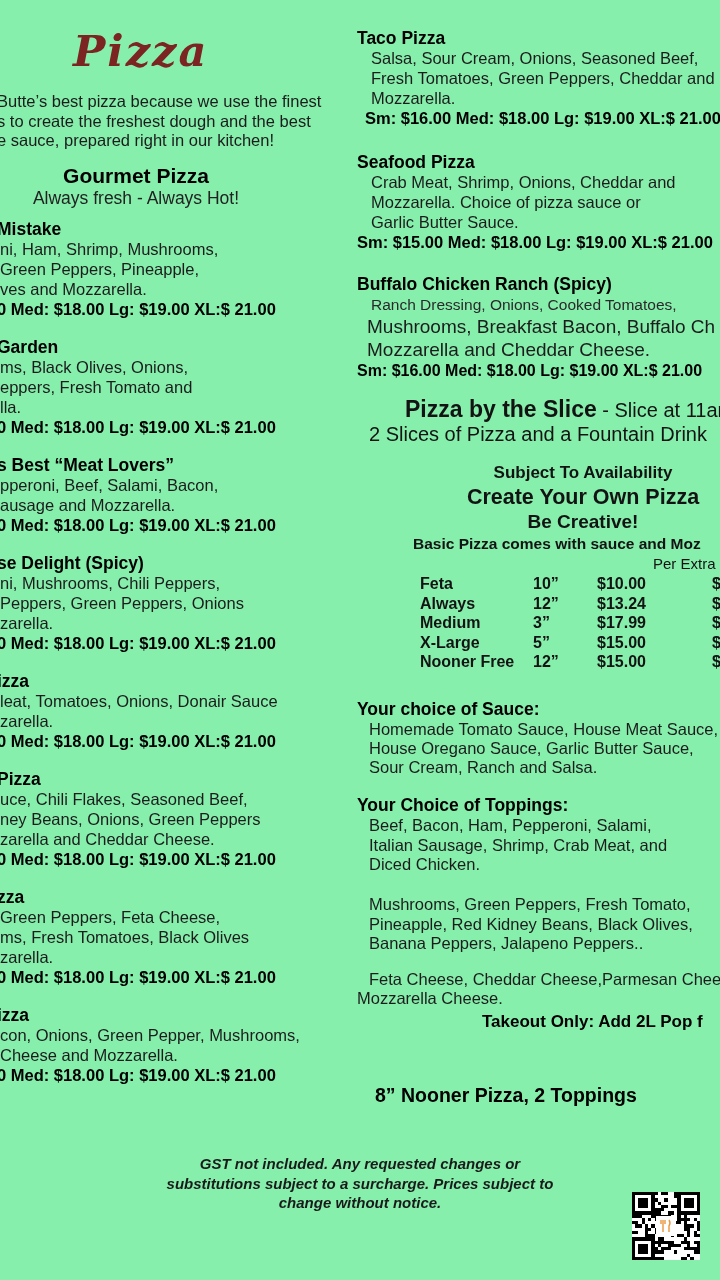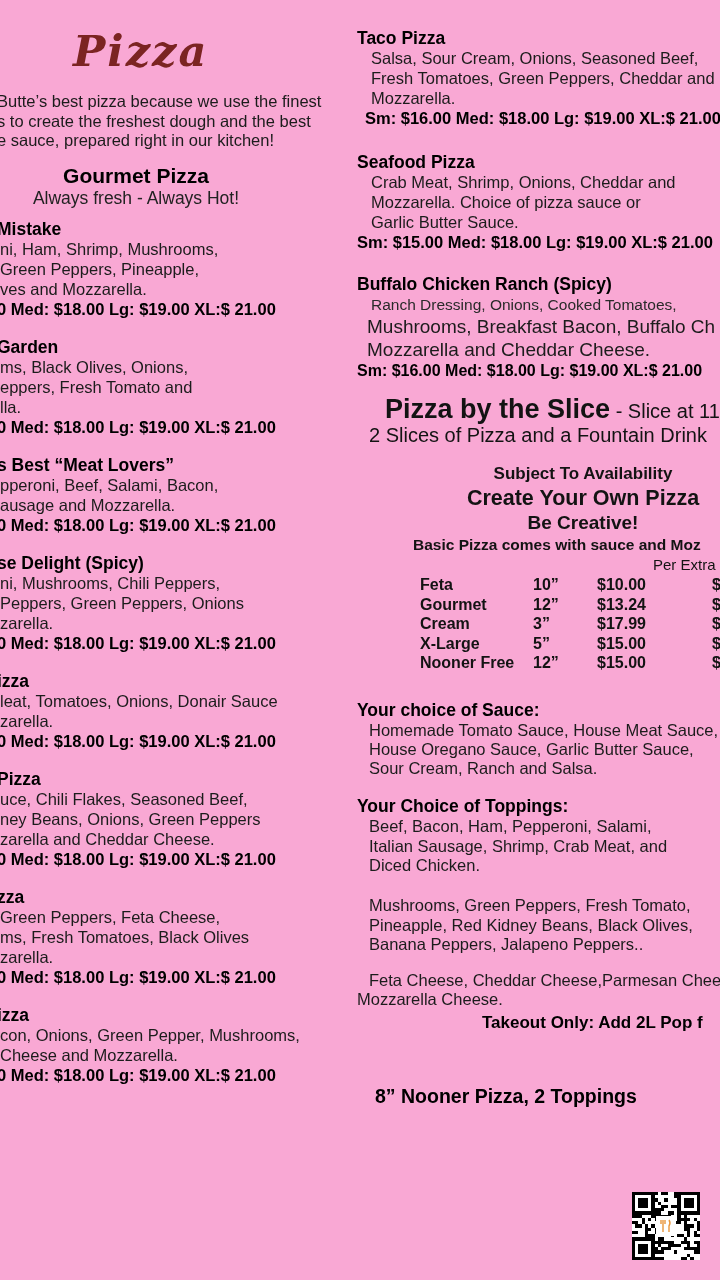--- a/index.html
+++ b/index.html
@@ -1,16 +1,16 @@
 <!DOCTYPE html>
 <html><head>
 <meta charset="utf-8">
 <style>
   html,body{margin:0;padding:0;}
-  #page{position:relative;width:720px;height:1280px;background:#f9a8d4;overflow:hidden;
+  #page{position:relative;width:720px;height:1280px;background:#86efac;overflow:hidden;
         font-family:"Liberation Sans",sans-serif;color:#131313;}
   
   #left-col{position:absolute;left:-3px;top:0;width:334px;}
   .menu-title{margin:26px 0 0 76px;font-family:"DejaVu Serif",serif;font-style:italic;font-weight:bold;
               font-size:43px;line-height:50px;color:#7b2422;letter-spacing:2px;}
   .intro{margin-top:16px;font-size:16.5px;line-height:19.5px;white-space:pre-line;color:#1c1c1c;}
   .gourmet{width:278px;margin-top:13px;text-align:center;font-weight:bold;font-size:21px;line-height:24px;color:#000;}
   .gourmet-sub{width:278px;text-align:center;font-size:17.5px;line-height:21px;color:#222;}
   #left-items{margin-top:10px;}
   .item{margin-bottom:18px;}
@@ -22,21 +22,21 @@
   .r-item{margin:0;}
   .r-item .item-desc{padding-left:14px;}
   .taco{margin-top:28px;} .taco .item-price{padding-left:8px;}
   .seafood{margin-top:24px;}
   .buffalo{margin-top:22px;}
   .desc-small{font-size:15.5px;line-height:21px;padding-left:14px;color:#2a2a2a;}
   .desc-large{font-size:19px;line-height:23px;white-space:pre-line;padding-left:10px;color:#1c1c1c;}
   .buffalo .item-price{font-size:16px;}
   .slice-block{margin-top:16px;}
   .slice-line1{margin-left:28px;font-size:20px;line-height:24px;white-space:nowrap;}
-  .slice-title{font-weight:bold;font-size:27px;}
+  .slice-title{font-weight:bold;font-size:23px;margin-left:20px;}
   .slice-line2{margin-left:12px;font-size:20px;line-height:24px;white-space:nowrap;}
   .cyop{width:344px;margin-left:54px;margin-top:16px;}
   .availability{text-align:center;font-weight:bold;font-size:17px;line-height:22px;}
   .cyop-heading{text-align:center;font-weight:bold;font-size:21.5px;line-height:26px;}
   .cyop-sub{text-align:center;font-weight:bold;font-size:19px;line-height:24px;}
   .cyop-basic{font-weight:bold;font-size:15.5px;line-height:20px;white-space:nowrap;margin-left:2px;}
   .per-extra{font-size:15px;line-height:19px;white-space:nowrap;margin-left:242px;}
   .cyop-table{margin-top:2px;}
   .trow{position:relative;height:19.5px;font-weight:bold;font-size:16px;}
   .trow span{position:absolute;top:0;white-space:nowrap;}
@@ -170,27 +170,27 @@
       <div class="cyop-basic">Basic Pizza comes with sauce and Moz</div>
       <div class="per-extra">Per Extra</div>
       <div class="cyop-table">
         <div class="trow">
           <span class="c1">Feta</span>
           <span class="c2">10”</span>
           <span class="c3">$10.00</span>
           <span class="c4">$</span>
         </div>
         <div class="trow">
-          <span class="c1">Gourmet</span>
+          <span class="c1">Always</span>
           <span class="c2">12”</span>
           <span class="c3">$13.24</span>
           <span class="c4">$</span>
         </div>
         <div class="trow">
-          <span class="c1">Cream</span>
+          <span class="c1">Medium</span>
           <span class="c2">3”</span>
           <span class="c3">$17.99</span>
           <span class="c4">$</span>
         </div>
         <div class="trow">
           <span class="c1">X-Large</span>
           <span class="c2">5”</span>
           <span class="c3">$15.00</span>
           <span class="c4">$</span>
         </div>
@@ -221,20 +221,23 @@
       <div class="cheese-par">
         <div class="sec-body">Feta Cheese, Cheddar Cheese,Parmesan Chee</div>
         <div class="cheese-line2">Mozzarella Cheese.</div>
       </div>
       <div class="takeout">Takeout Only: Add 2L Pop f</div>
     </div>
 
     <div class="nooner">8” Nooner Pizza, 2 Toppings</div>
   </div>
 
+  <div id="footer">GST not included.  Any requested changes or
+substitutions subject to a surcharge.  Prices subject to
+change without notice.</div>
 
   <div id="qr">
     <div id="qr-grid">
         <div class="qb"></div>
         <div class="qb"></div>
         <div class="qb"></div>
         <div class="qb"></div>
         <div class="qb"></div>
         <div class="qb"></div>
         <div class="qb"></div>

